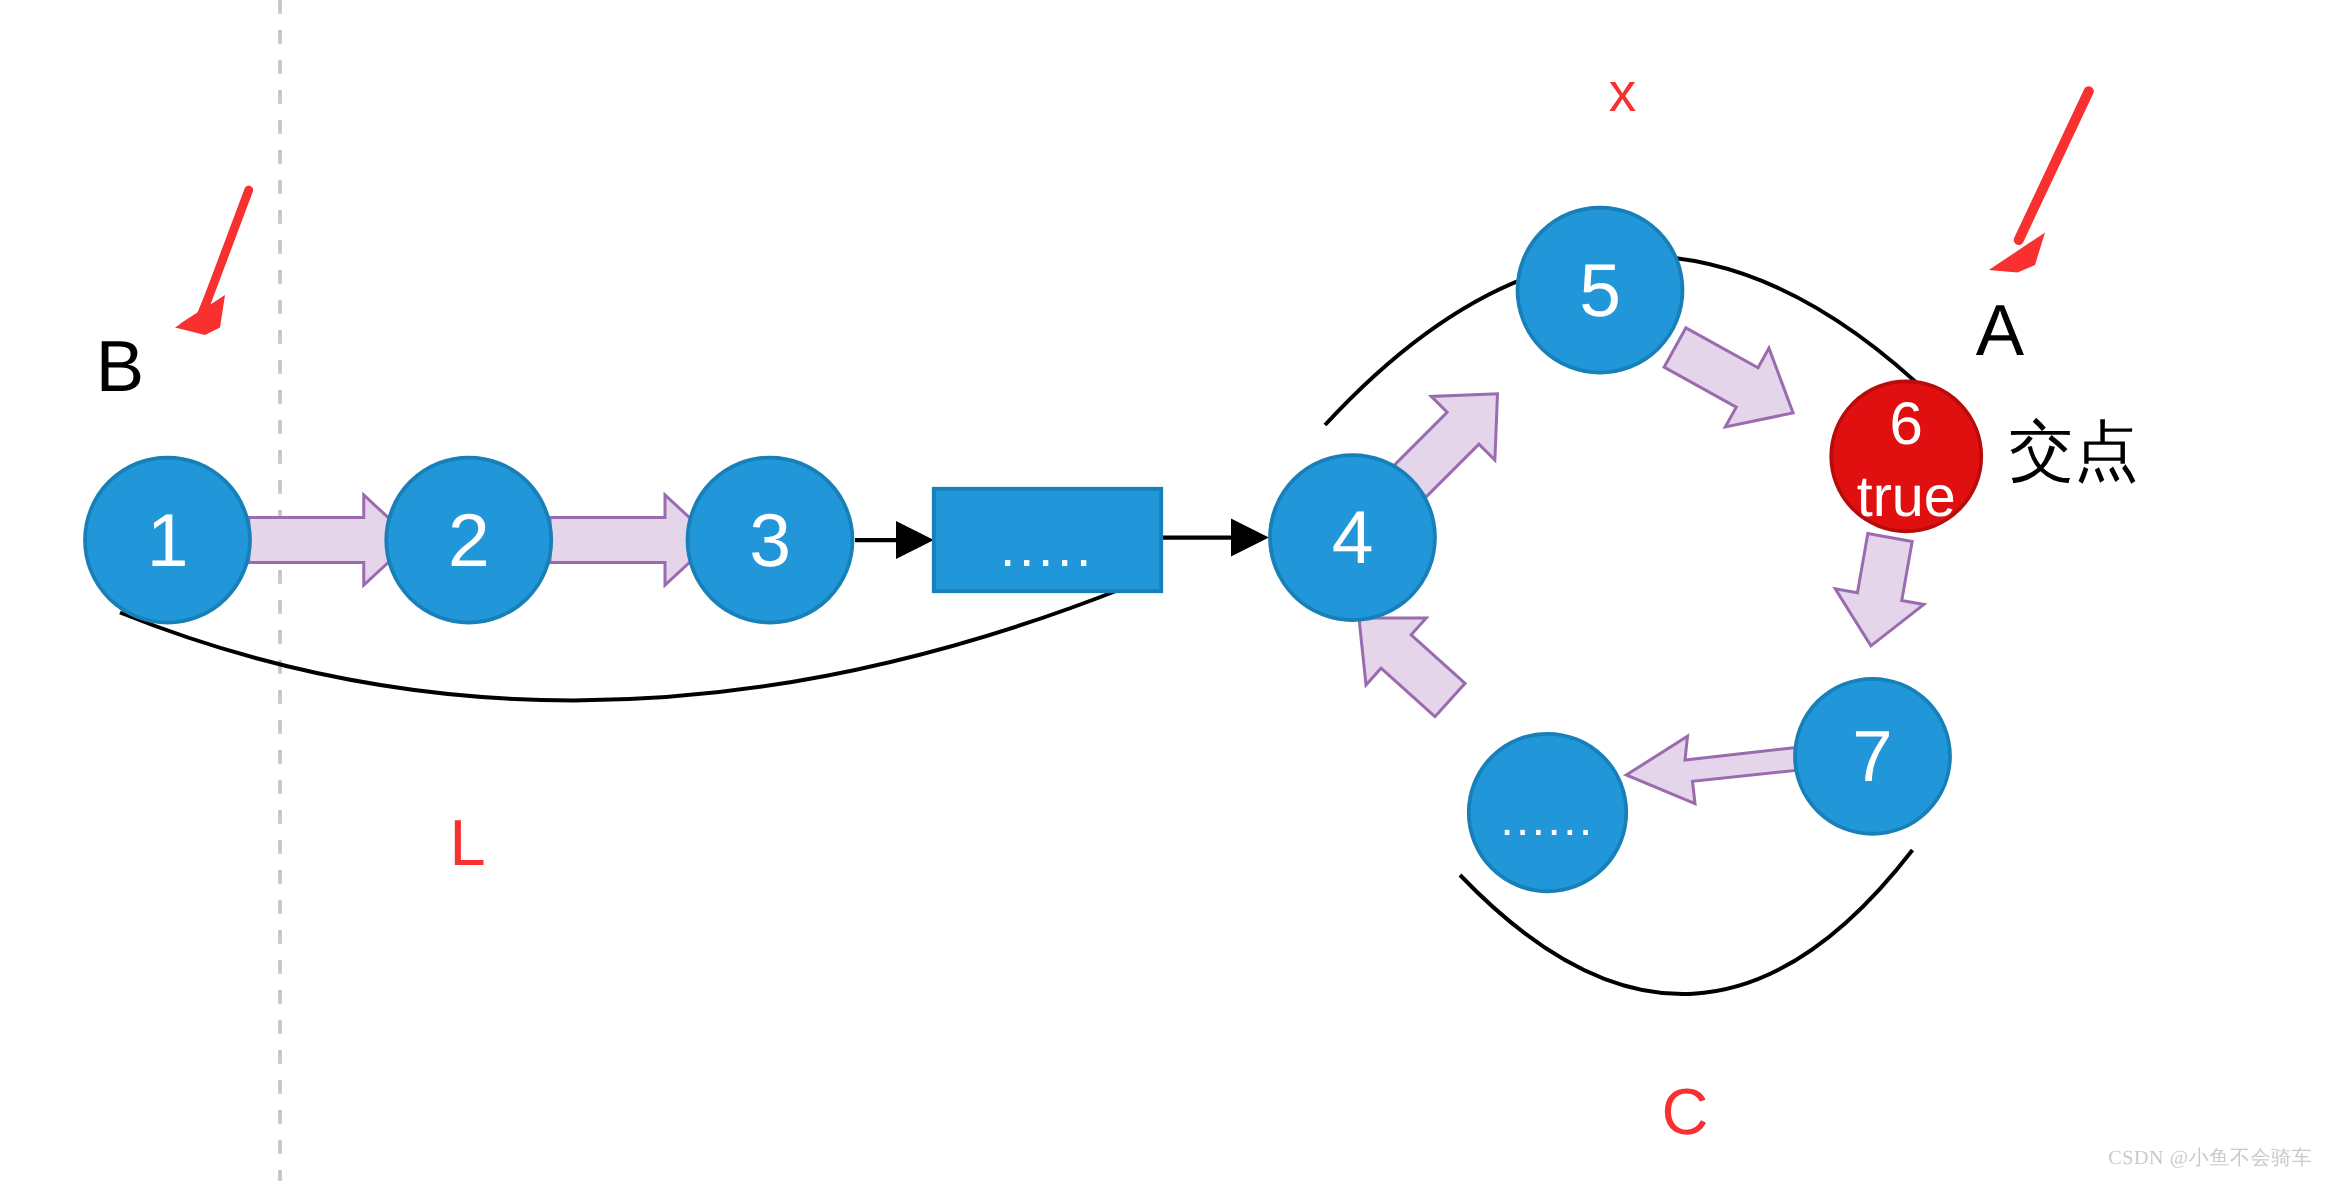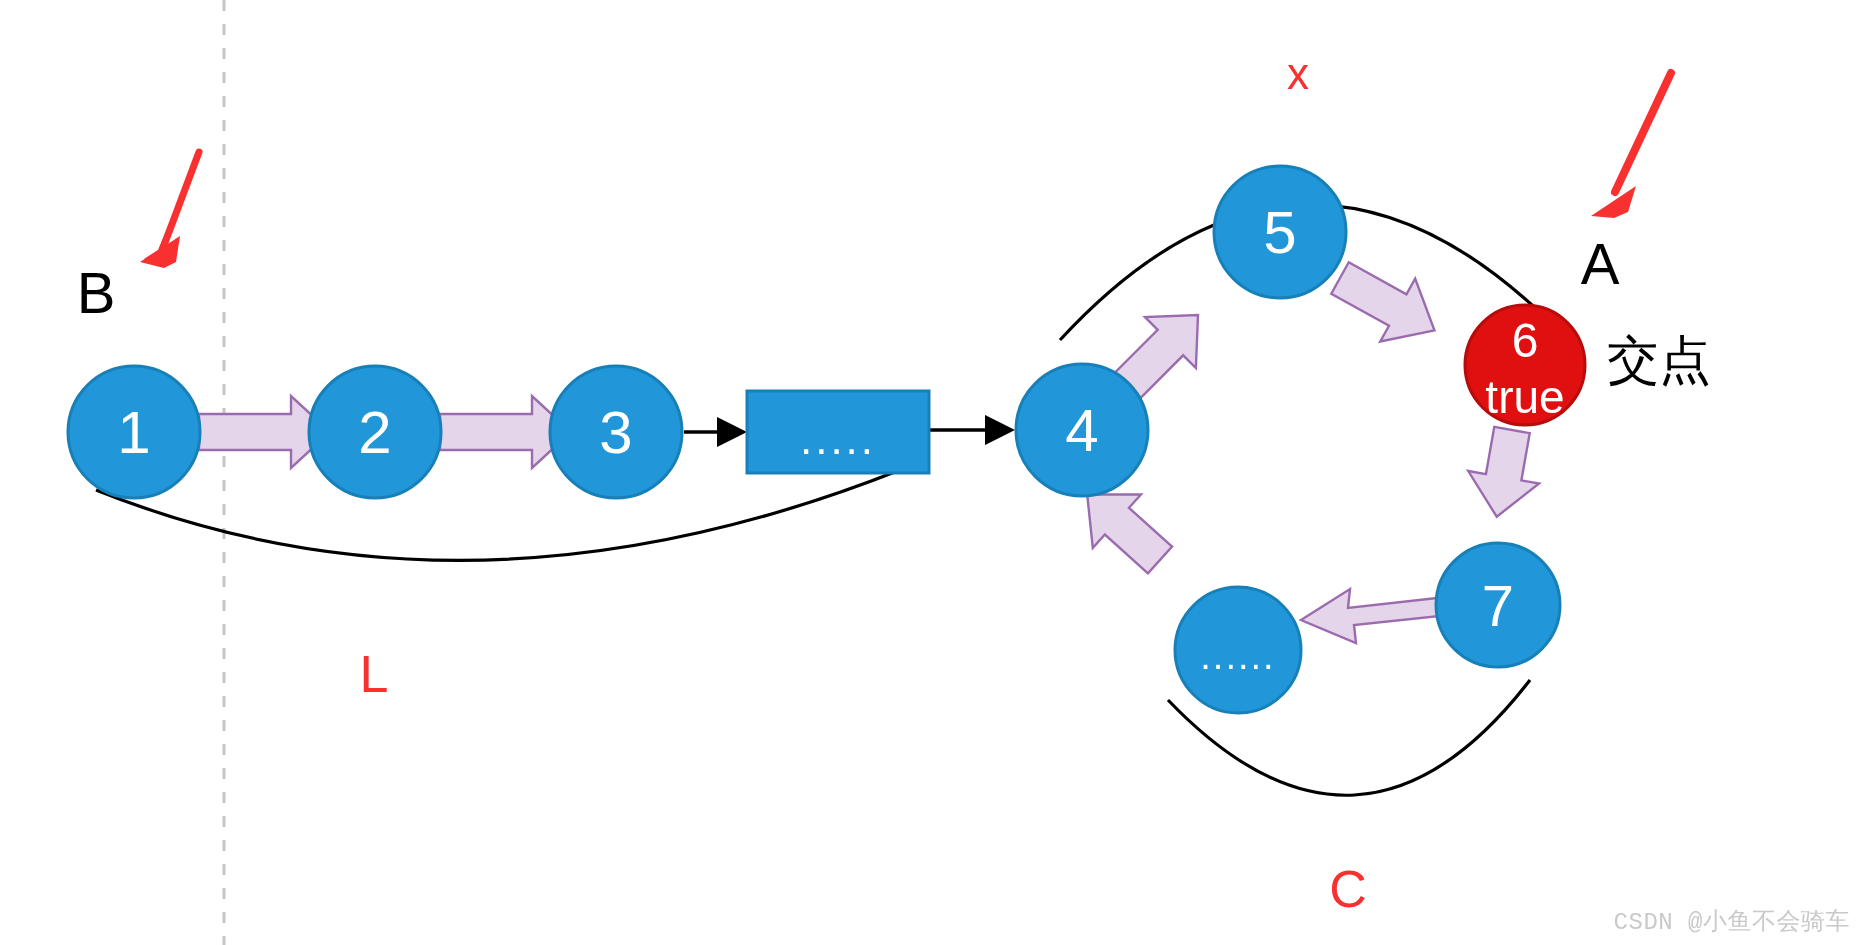--- a/index.html
+++ b/index.html
@@ -33,22 +33,22 @@
     fill: #000000;
   }
   .label-red {
     font-family: "Liberation Sans", sans-serif;
     fill: #f83030;
   }
   .watermark {
     position: absolute;
     right: 18px;
     bottom: 8px;
-    font-family: Liberation Mono, monospace;
-    font-size: 24px;
+    font-family: Liberation Serif, serif;
+    font-size: 16px;
     color: #c9c9c9;
     letter-spacing: 0.5px;
     white-space: nowrap;
     user-select: none;
   }
 </style>
 </head>
 <body>
 
 <div id="stage">

